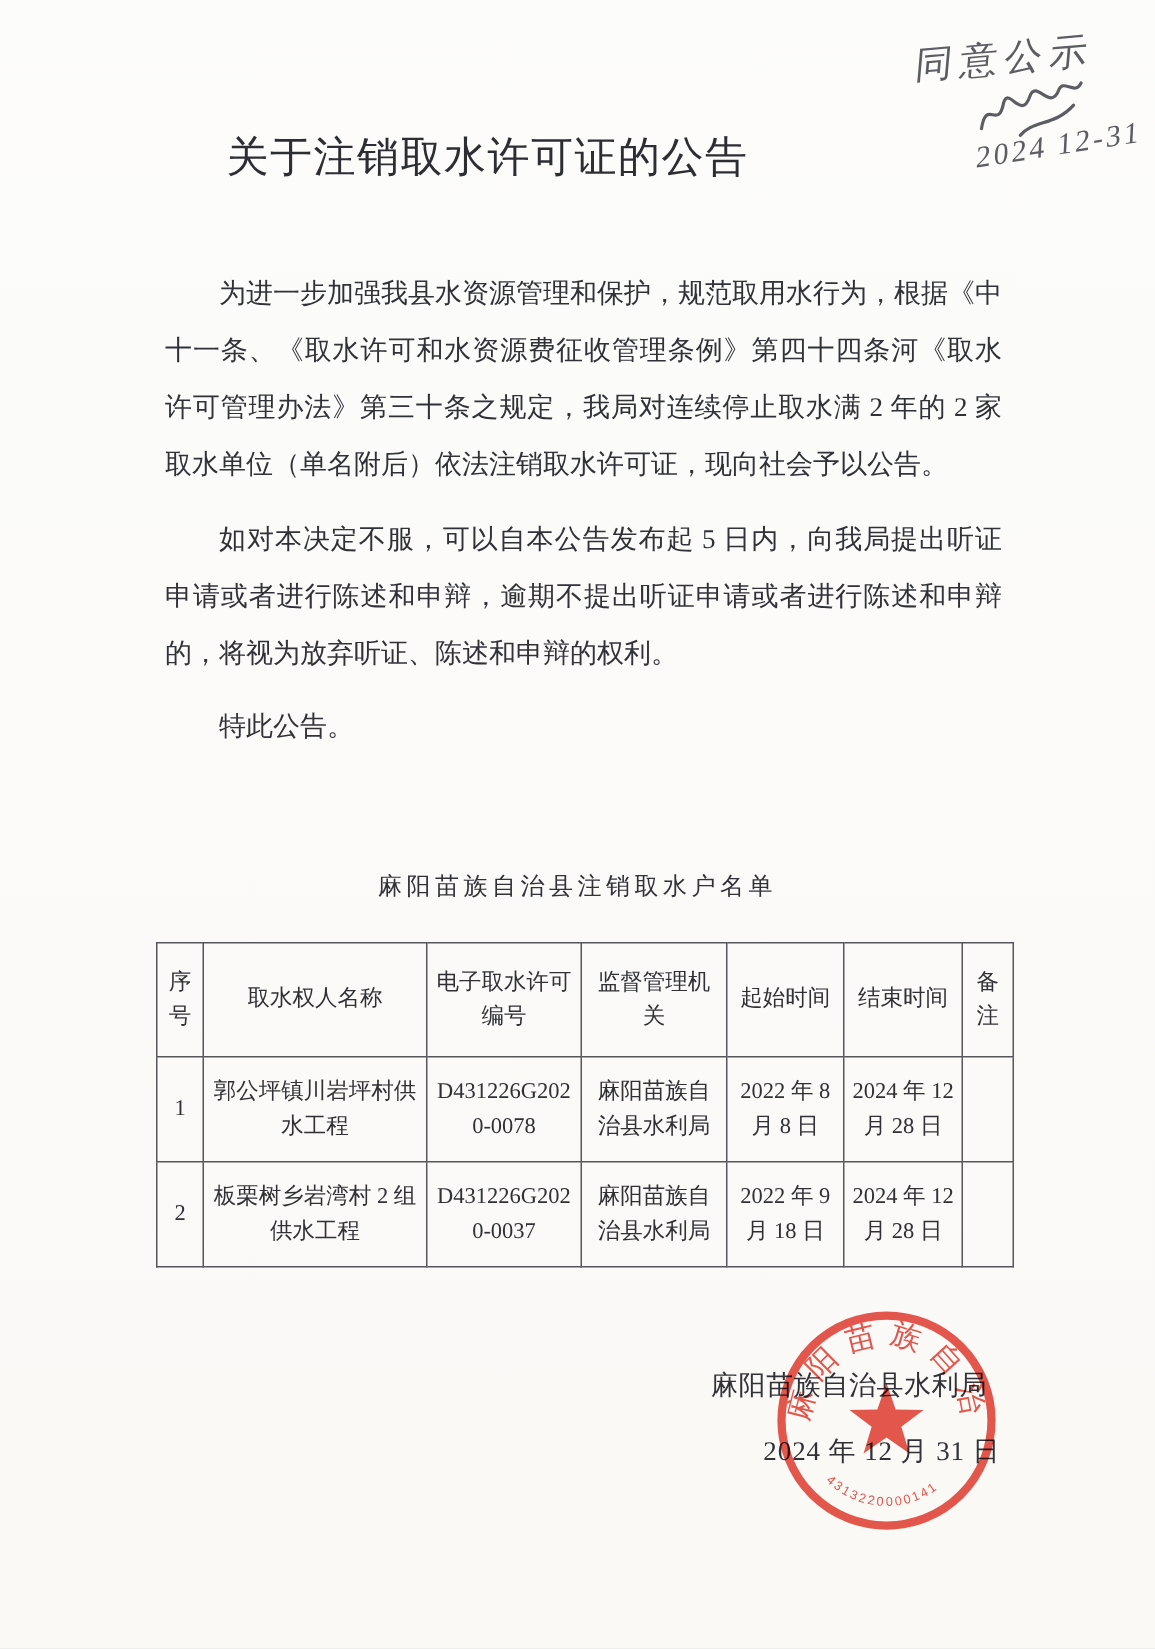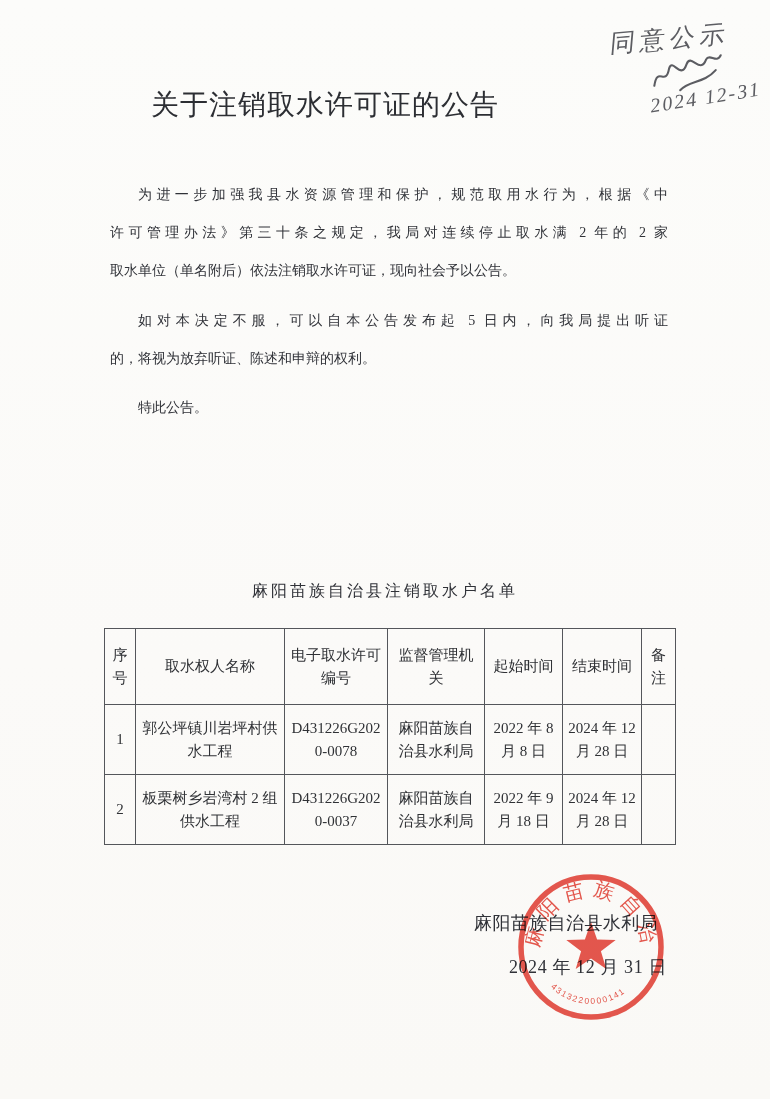--- a/index.html
+++ b/index.html
@@ -26,21 +26,21 @@
     transform:rotate(-9deg) skewX(-12deg);
     opacity:.9;white-space:nowrap;
   }
   
   .doc-title{
     position:absolute;top:86px;left:0;width:650px;
     text-align:center;font-size:28px;font-weight:400;
     letter-spacing:1px;color:#2c2e33;margin:0;
   }
   
-  .body-text{position:absolute;left:110px;top:176px;width:558px;font-size:14px;}
+  .body-text{position:absolute;left:110px;top:176px;width:558px;font-size:18px;}
   .para{margin:0;}
   .para + .para{margin-top:12px;}
   .para.last{margin-top:11px;}
   .line{
     line-height:38px;height:38px;
     text-align:justify;text-align-last:justify;
     color:#303238;
   }
   .line.first{text-indent:2em;}
   .line.end{text-align-last:left;}
@@ -90,25 +90,27 @@
       <path d="M28,35 C38,26 52,32 66,20"></path>
     </g>
   </svg>
   <div class="hw-date">2024 12-31</div>
 
   <h1 class="doc-title">关于注销取水许可证的公告</h1>
 
   <div class="body-text">
     <div class="para">
       <div class="line first">为进一步加强我县水资源管理和保护，规范取用水行为，根据《中</div>
+      <div class="line">十一条、《取水许可和水资源费征收管理条例》第四十四条河《取水</div>
       <div class="line">许可管理办法》第三十条之规定，我局对连续停止取水满 2 年的 2 家</div>
       <div class="line end">取水单位（单名附后）依法注销取水许可证，现向社会予以公告。</div>
     </div>
     <div class="para">
       <div class="line first">如对本决定不服，可以自本公告发布起 5 日内，向我局提出听证</div>
+      <div class="line">申请或者进行陈述和申辩，逾期不提出听证申请或者进行陈述和申辩</div>
       <div class="line end">的，将视为放弃听证、陈述和申辩的权利。</div>
     </div>
     <div class="para last">
       <div class="line first end">特此公告。</div>
     </div>
   </div>
 
   <h2 class="list-title">麻阳苗族自治县注销取水户名单</h2>
 
   <table class="roster">

